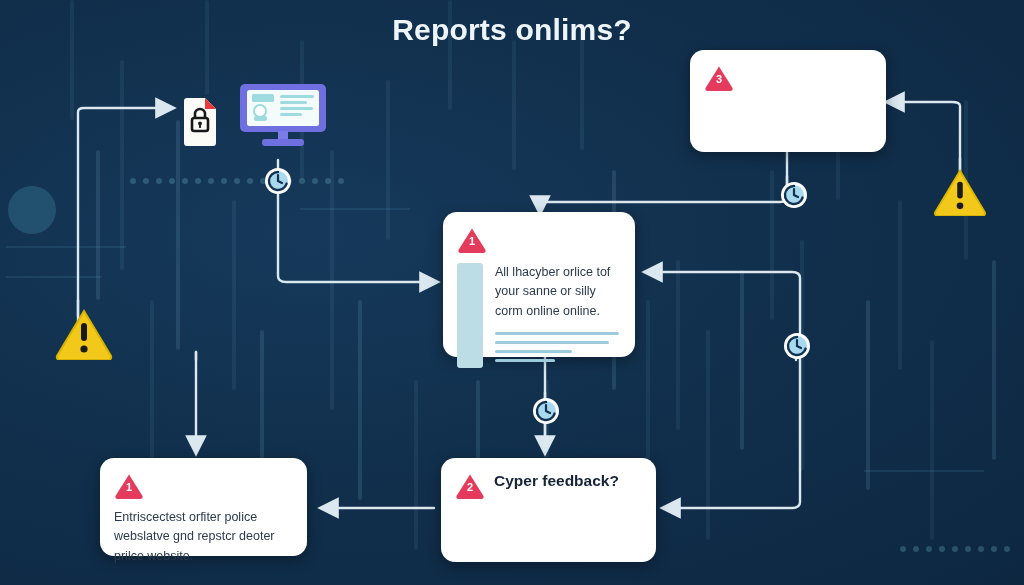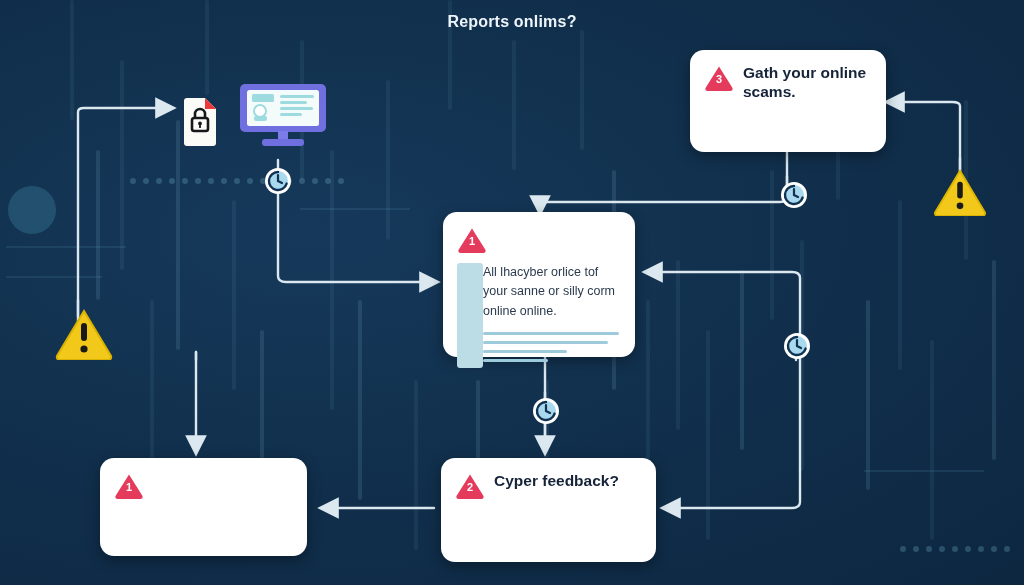--- a/index.html
+++ b/index.html
@@ -39,21 +39,21 @@
     position: absolute; height: 2px;
     background: rgba(110, 180, 205, 0.13);
   }
 
   
   #title {
     position: absolute;
     top: 13px; left: 0; width: 100%;
     text-align: center;
     color: #eef5fa;
-    font-size: 16px;
+    font-size: 30px;
     font-weight: 600;
     letter-spacing: 0.2px;
   }
 
   
   #connectors { position: absolute; inset: 0; }
 
   
   .card {
     position: absolute;
@@ -92,21 +92,21 @@
   .card-body {
     margin-top: 9px;
     color: #2b3b4e;
     font-size: 12.5px;
     line-height: 1.55;
   }
 
   
   #card-center { display: flex; gap: 0; padding: 14px 16px 16px 14px; }
   #card-center .ctr-inner { width: 100%; }
-  #card-center .ctr-row { display: flex; gap: 0; margin-top: 10px; }
+  #card-center .ctr-row { display: flex; gap: 12px; margin-top: 10px; }
   .blue-block {
     flex: 0 0 auto;
     width: 26px;
     background: #bcdce6;
     border-radius: 3px;
   }
   .ctr-text { flex: 1 1 auto; }
   .ph-lines { margin-top: 11px; }
   .ph-lines div {
     height: 3px;
@@ -316,21 +316,20 @@
   </div>
 
   <div class="card" id="card-top-right" style="left:690px; top:50px; width:196px; height:102px;">
     <div class="card-head">
       <span class="tri">
         <svg viewBox="0 0 30 26">
           <path d="M15,1.5 L28.5,23 a2.2,2.2 0 0 1 -1.9,3 H3.4 A2.2,2.2 0 0 1 1.5,23 Z" fill="#e43a5c"></path>
         </svg>
         <span>3</span>
       </span>
-      <div class="card-title">Gath your online scams.</div>
     </div>
   </div>
 
   <div class="card" id="card-center" style="left:443px; top:212px; width:192px; height:145px;">
     <div class="ctr-inner">
       <div class="card-head">
         <span class="tri">
           <svg viewBox="0 0 30 26">
             <path d="M15,1.5 L28.5,23 a2.2,2.2 0 0 1 -1.9,3 H3.4 A2.2,2.2 0 0 1 1.5,23 Z" fill="#e43a5c"></path>
           </svg>
@@ -354,20 +353,21 @@
 
   <div class="card" id="card-bottom-left" style="left:100px; top:458px; width:207px; height:98px;">
     <div class="card-head">
       <span class="tri">
         <svg viewBox="0 0 30 26">
           <path d="M15,1.5 L28.5,23 a2.2,2.2 0 0 1 -1.9,3 H3.4 A2.2,2.2 0 0 1 1.5,23 Z" fill="#e43a5c"></path>
         </svg>
         <span>1</span>
       </span>
     </div>
+    <div class="card-body">Entriscectest orfiter police webslatve gnd repstcr deoter prilce website.</div>
   </div>
 
   <div class="card" id="card-bottom-center" style="left:441px; top:458px; width:215px; height:104px;">
     <div class="card-head">
       <span class="tri">
         <svg viewBox="0 0 30 26">
           <path d="M15,1.5 L28.5,23 a2.2,2.2 0 0 1 -1.9,3 H3.4 A2.2,2.2 0 0 1 1.5,23 Z" fill="#e43a5c"></path>
         </svg>
         <span>2</span>
       </span>

